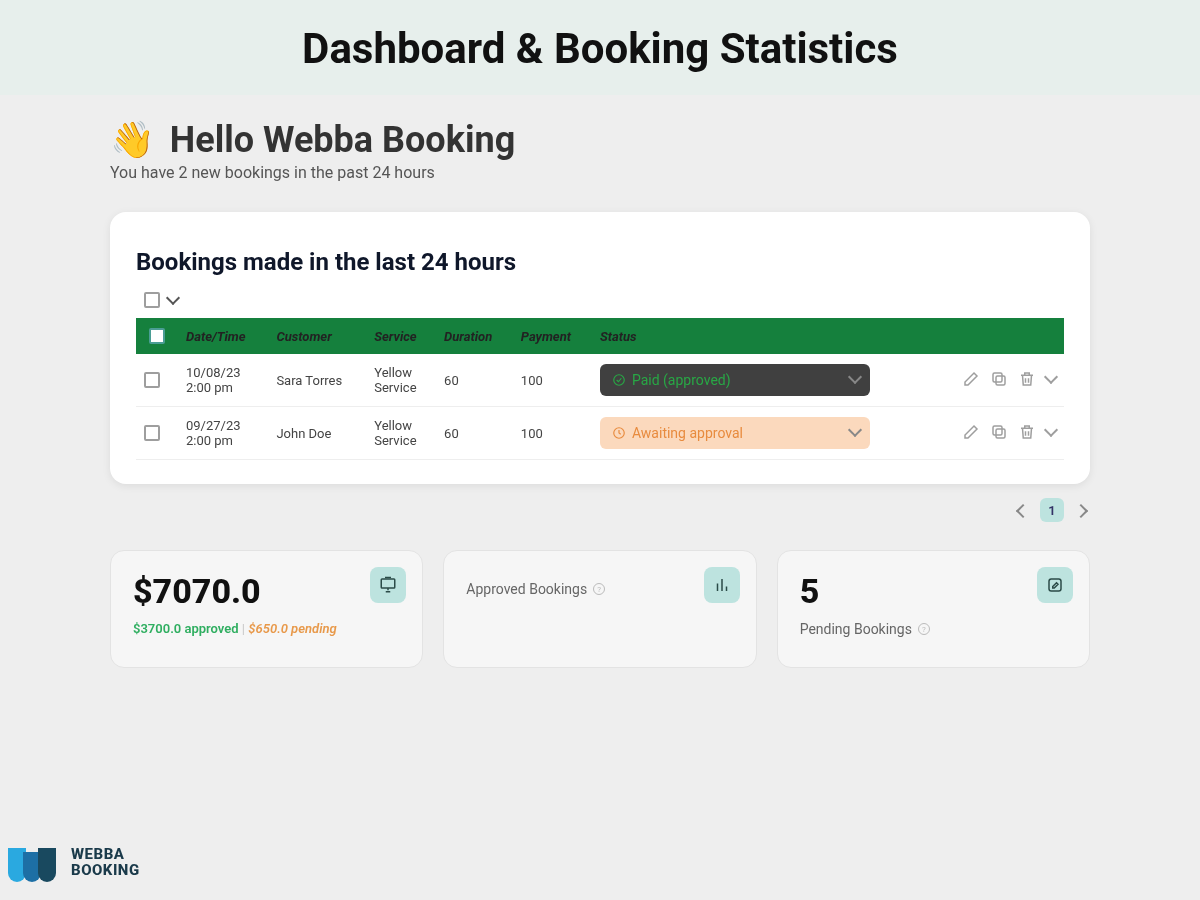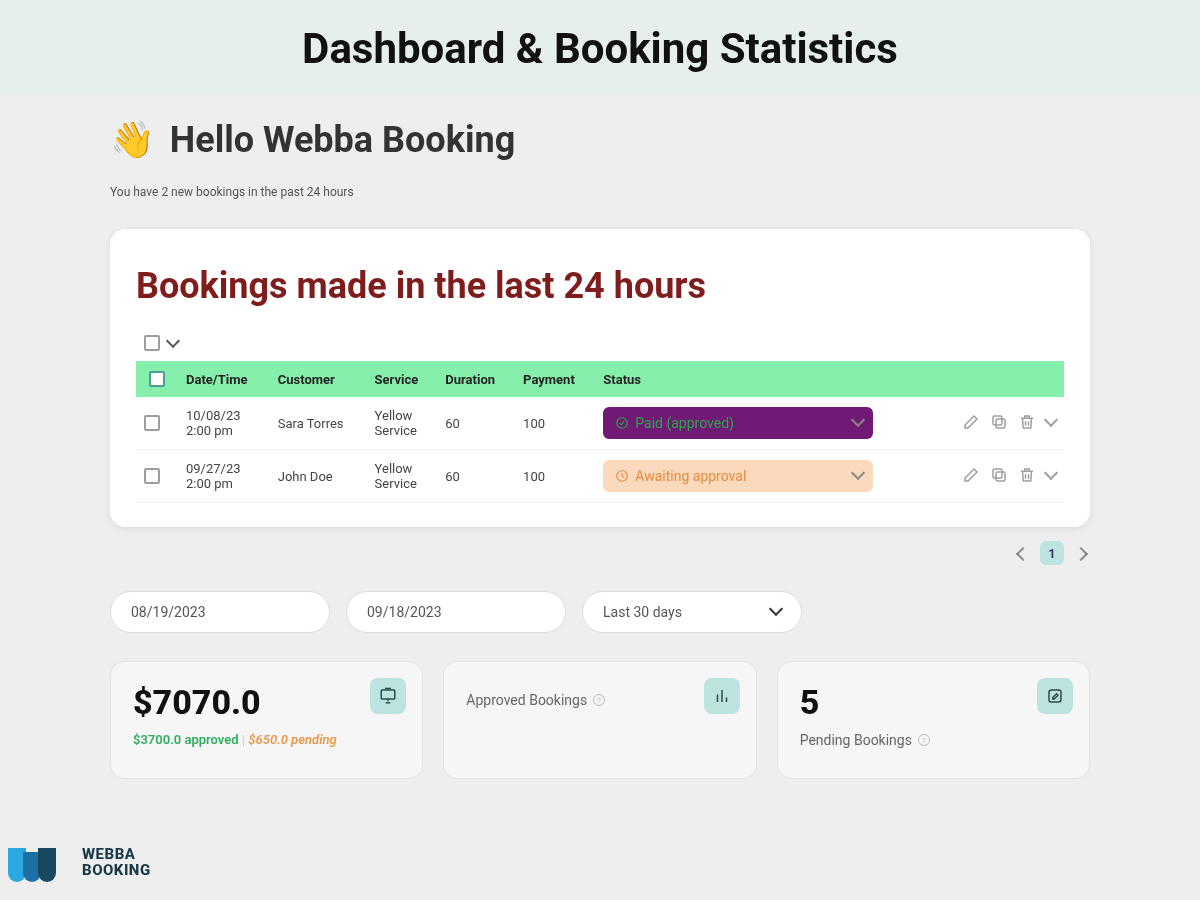--- a/index.html
+++ b/index.html
@@ -3,53 +3,53 @@
 <meta charset="utf-8">
 <style>
   * { box-sizing: border-box; margin: 0; padding: 0; }
   body { font-family: -apple-system, BlinkMacSystemFont, "Segoe UI", Roboto, Arial, sans-serif; background: #eeeeee; color: #212121; width: 1200px; height: 900px; overflow: hidden; }
   .hero { background: #e7efec; padding: 24px 12px 22px; text-align: center; }
   .hero h1 { font-size: 42px; font-weight: 700; color: #111; }
   .content { width: 980px; margin: 0 auto; }
   .greeting { margin-top: 24px; }
   .greeting h2 { font-size: 36px; font-weight: 700; color: #333; }
   .greeting h2 .emoji { margin-right: 6px; }
-  .greeting p { font-size: 12px; color: #555; margin-top: 24px; }
+  .greeting p { font-size: 16px; color: #555; margin-top: 2px; }
   .card { background: #fff; border-radius: 16px; box-shadow: 0 2px 8px rgba(0,0,0,.08); margin-top: 30px; padding: 36px 26px 24px; }
-  .card h3 { font-size: 36px; font-weight: 700; color: #7f1d1d; margin-bottom: 28px; }
+  .card h3 { font-size: 24px; font-weight: 700; color: #0f172a; margin-bottom: 16px; }
   .bulk-row { display: flex; align-items: center; gap: 8px; margin: 0 8px 10px; }
   .chk { width: 16px; height: 16px; border: 2px solid #9e9e9e; border-radius: 2px; background: #fff; }
   table { width: 100%; border-collapse: collapse; font-size: 13px; }
-  thead tr { background: #86efac; }
+  thead tr { background: #15803d; font-style: italic; }
   th { text-align: left; font-weight: 700; padding: 10px 8px; color: #222; }
   th.first, td.first { width: 42px; text-align: center; }
   th.first .chk { border-color: #4a9d94; margin: 0 auto; }
   td { padding: 10px 8px; border-bottom: 1px solid #eee; vertical-align: middle; color: #444; }
   .status-pill { display: flex; align-items: center; gap: 6px; width: 270px; padding: 8px 12px; border-radius: 6px; font-size: 14px; position: relative; }
-  .status-pill.paid { background: #701a75; color: #28a745; }
+  .status-pill.paid { background: #404040; color: #28a745; }
   .status-pill.await { background: #fbd9bd; color: #e88b3e; }
   .status-pill .chv { position: absolute; right: 10px; color: #888; }
   .row-actions { display: flex; align-items: center; gap: 10px; justify-content: flex-end; }
   .row-actions svg, .row-actions span { color: #9e9e9e; }
   .pager { display: flex; justify-content: flex-end; gap: 12px; align-items: center; margin: 14px 4px 0; color: #888; }
   .pager .pg { background: #bde3df; color: #336; width: 24px; height: 24px; border-radius: 6px; display: flex; align-items: center; justify-content: center; font-weight: 600; font-size: 13px; }
   .filters { display: flex; gap: 16px; margin-top: 26px; }
   .pill-input { background: #fff; border: 1px solid #ddd; border-radius: 22px; padding: 12px 20px; font-size: 14px; color: #555; width: 220px; }
   .pill-select { width: 220px; display: flex; align-items: center; justify-content: space-between; }
   .stats { display: flex; gap: 20px; margin-top: 28px; }
   .stat { flex: 1; background: #f6f6f6; border: 1px solid #e3e3e3; border-radius: 14px; padding: 20px 22px 30px; position: relative; }
   .stat .val { font-size: 34px; font-weight: 800; color: #111; }
   .stat .lbl { font-size: 14px; color: #666; margin-top: 10px; display: flex; align-items: center; gap: 4px; }
   .stat .sub { font-size: 13px; margin-top: 10px; font-weight: 600; }
   .sub .ok { color: #2fae60; }
   .sub .sep { color: #ccc; }
   .sub .pend { color: #e8994a; font-style: italic; }
   .stat .badge { position: absolute; top: 16px; right: 16px; width: 36px; height: 36px; background: #bde3df; border-radius: 8px; display: flex; align-items: center; justify-content: center; color: #2b4b48; }
   .qmark { display:inline-flex; width:12px; height:12px; border:1px solid #bbb; border-radius:50%; font-size:8px; color:#bbb; align-items:center; justify-content:center; margin-left:2px;}
-  .logo { position: fixed; left: 8px; bottom: 18px; display: flex; align-items: center; gap: 18px; }
+  .logo { position: fixed; left: 8px; bottom: 18px; display: flex; align-items: center; gap: 7px; }
   .logo-mark { width: 56px; height: 38px; position: relative; }
   .logo-mark .w1, .logo-mark .w2, .logo-mark .w3 { position:absolute; bottom:0; width:18px; border-radius: 0 0 12px 12px; }
   .logo-mark .w1 { left:0; height:34px; background:#2aa9e0; }
   .logo-mark .w2 { left:15px; height:30px; background:#1d6fa5; }
   .logo-mark .w3 { left:30px; height:34px; background:#19495f; }
   .logo-text { font-size: 15px; font-weight: 800; color:#1a3a4a; line-height: 1.05; letter-spacing:.5px; }
   .chev-down::before { content:''; display:inline-block; width:8px; height:8px; border-right:2px solid currentColor; border-bottom:2px solid currentColor; transform: rotate(45deg); margin-bottom:3px;}
   .chev-left::before { content:''; display:inline-block; width:8px; height:8px; border-left:2px solid currentColor; border-bottom:2px solid currentColor; transform: rotate(45deg);}
   .chev-right::before { content:''; display:inline-block; width:8px; height:8px; border-right:2px solid currentColor; border-top:2px solid currentColor; transform: rotate(45deg);}
 </style>
@@ -166,28 +166,20 @@
         </tbody>
     </table>
   </div>
 
   <div class="pager">
     <span class="chev-left"></span>
     <span class="pg">1</span>
     <span class="chev-right"></span>
   </div>
 
-  <div class="filters">
-    <div class="pill-input">08/19/2023</div>
-    <div class="pill-input">09/18/2023</div>
-    <div class="pill-input pill-select">
-      <span>Last 30 days</span>
-      <span class="chev-down" style="color:#333"></span>
-    </div>
-  </div>
 
   <div class="stats">
     <div class="stat">
       <div class="badge">
         <svg width="18" height="18" viewBox="0 0 24 24" fill="none" stroke="currentColor" stroke-width="2">
             <rect x="3" y="4" width="18" height="12" rx="1"></rect>
             <path d="M12 16v3M9 21h6M8 2h8"></path>
           </svg>
       </div>
       <div class="val">$7070.0</div>

